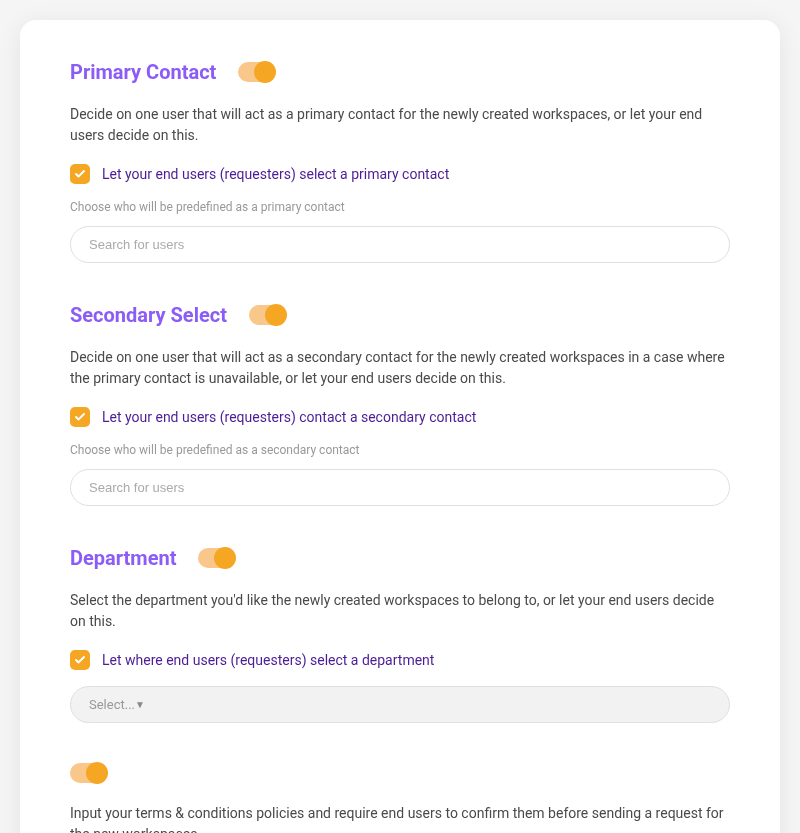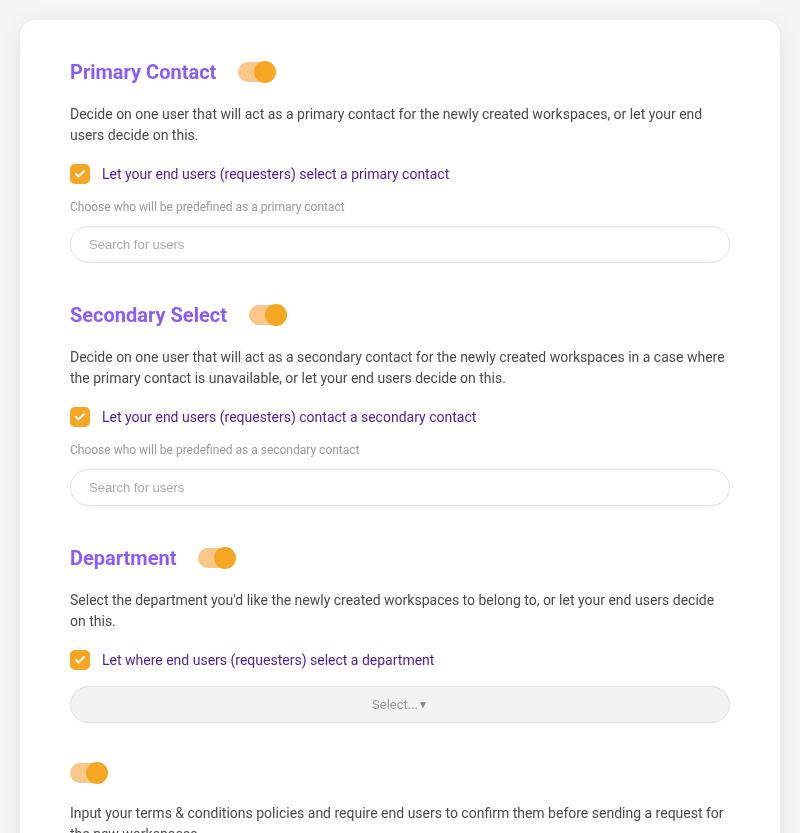--- a/index.html
+++ b/index.html
@@ -111,21 +111,21 @@
       width: 100%;
       padding: 10px 18px;
       border: 1px solid #e0e0e0;
       background: #f2f2f2;
       border-radius: 20px;
       font-size: 13px;
       color: #999;
       cursor: pointer;
       display: flex;
       align-items: center;
-      justify-content: center;
+      justify-content: flex-start;
     }
     .select-caret {
       font-size: 10px;
       color: #888;
     }
   </style>
 </head>
 <body>
 
 <div class="card">

